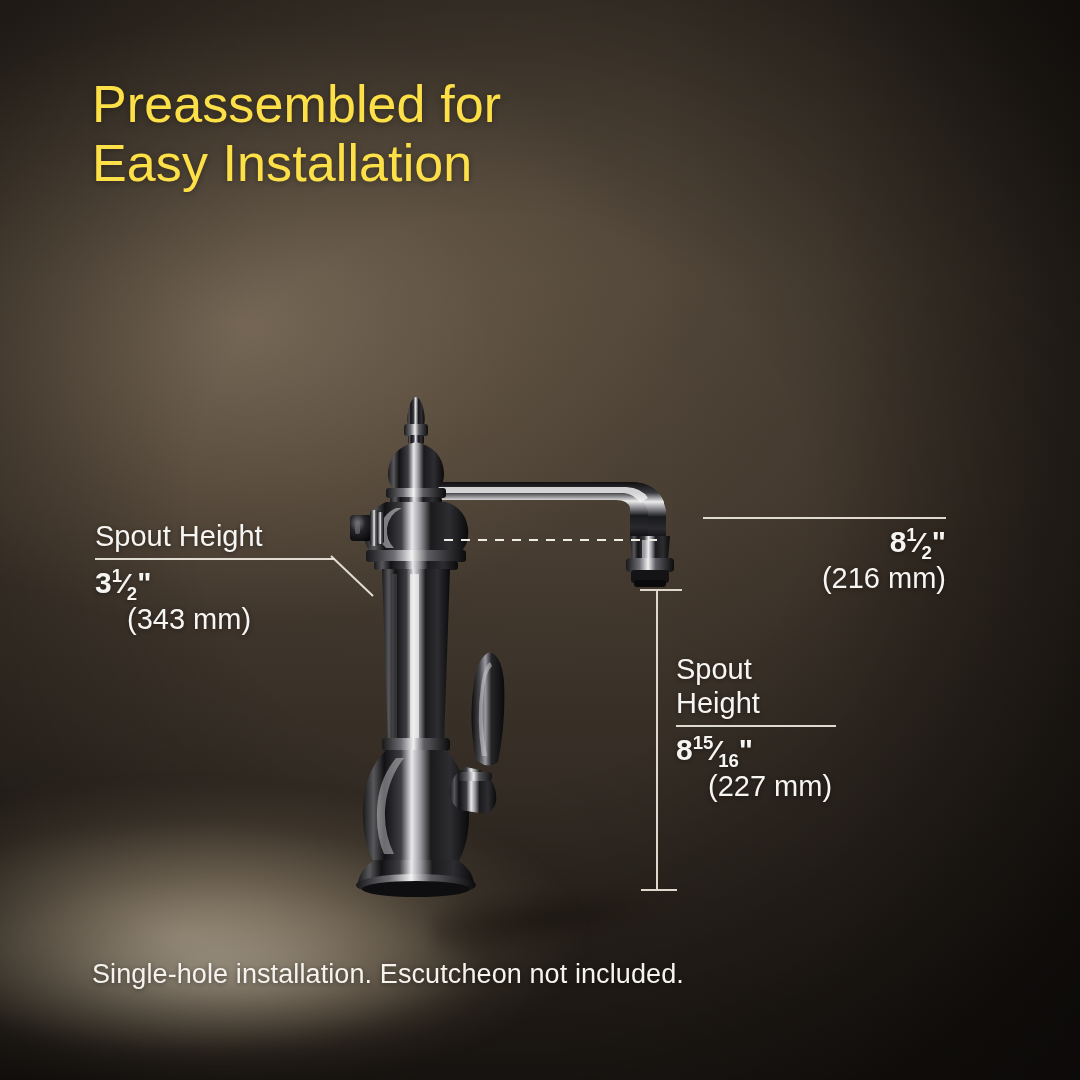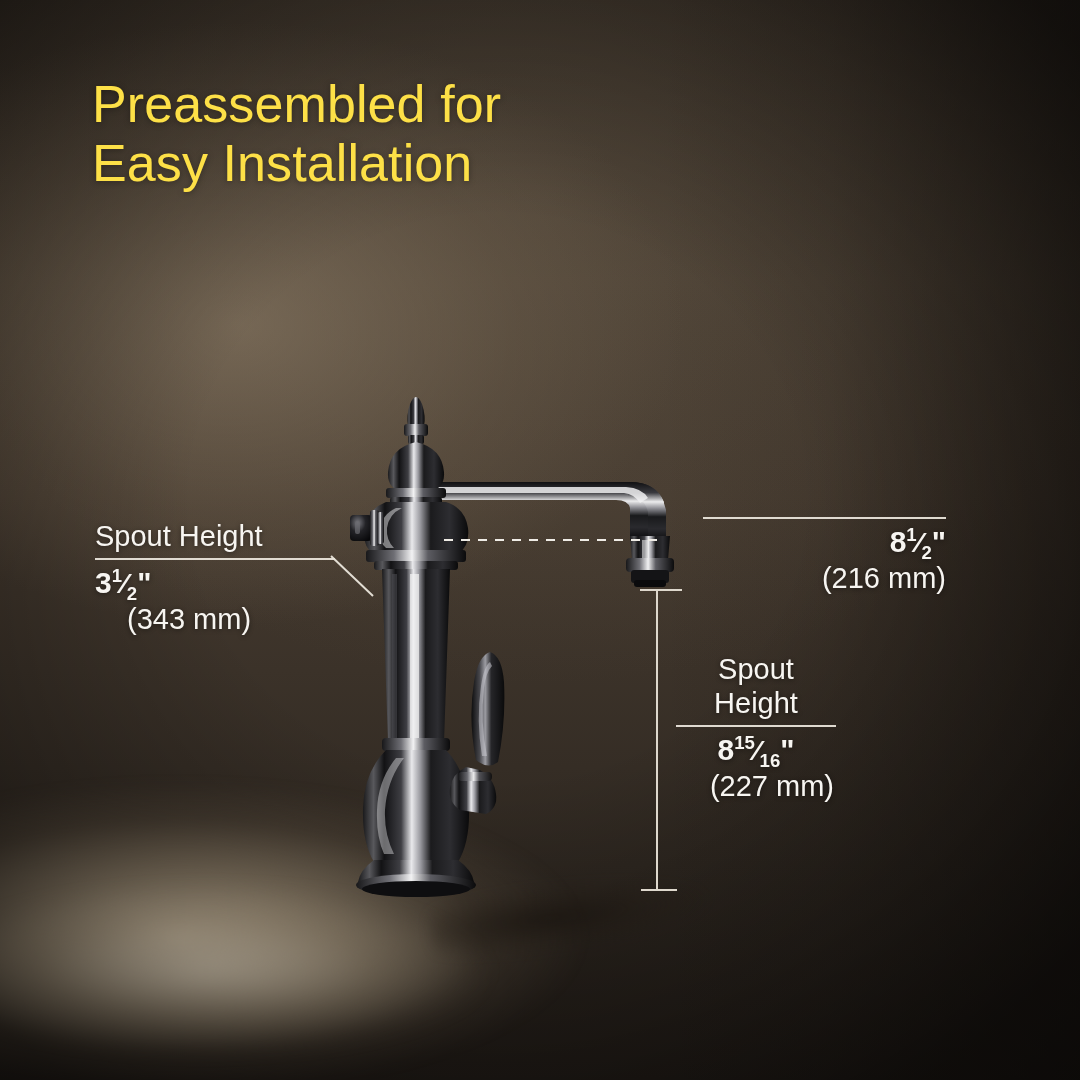--- a/index.html
+++ b/index.html
@@ -57,21 +57,21 @@
   }
 
   .callout{position:absolute;color:#f7f5f1;text-shadow:0 1px 5px rgba(0,0,0,.45);}
   .callout .c-title{font-size:29px;font-weight:400;line-height:1.18;white-space:pre-line;}
   .callout .c-rule{height:2px;background:#e9e4da;margin:5px 0 4px;opacity:.95;}
   .callout .c-val{font-size:30px;font-weight:700;line-height:1.25;}
   .callout .c-mm{font-size:29px;font-weight:400;line-height:1.22;margin-left:32px;}
 
   .c-left{left:95px;top:519px;width:240px;text-align:left;}
   .c-reach{left:703px;top:512px;width:243px;text-align:right;}
-  .c-sheight{left:676px;top:652px;width:160px;text-align:center;}
+  .c-sheight{left:676px;top:652px;width:160px;text-align:left;}
 
   
   .frac{display:inline-block;font-weight:700;}
   .frac sup{font-size:.62em;vertical-align:super;line-height:0;}
   .frac sub{font-size:.62em;vertical-align:sub;line-height:0;}
   .frac .sl{font-size:.95em;}
 
   
   .leader{
     position:absolute;left:331px;top:556px;width:44px;height:42px;
@@ -243,14 +243,15 @@
   <div class="callout c-sheight">
     <div class="c-title">Spout
 Height</div>
     <div class="c-rule"></div>
     <div class="c-val">
       <span class="frac"><span>8</span><sup>15</sup><span class="sl">⁄</span><sub>16</sub><span>"</span></span>
     </div>
     <div class="c-mm">(227 mm)</div>
   </div>
 
+  <div class="footer-note">Single-hole installation. Escutcheon not included.</div>
 
 </div>
 
 </body></html>

